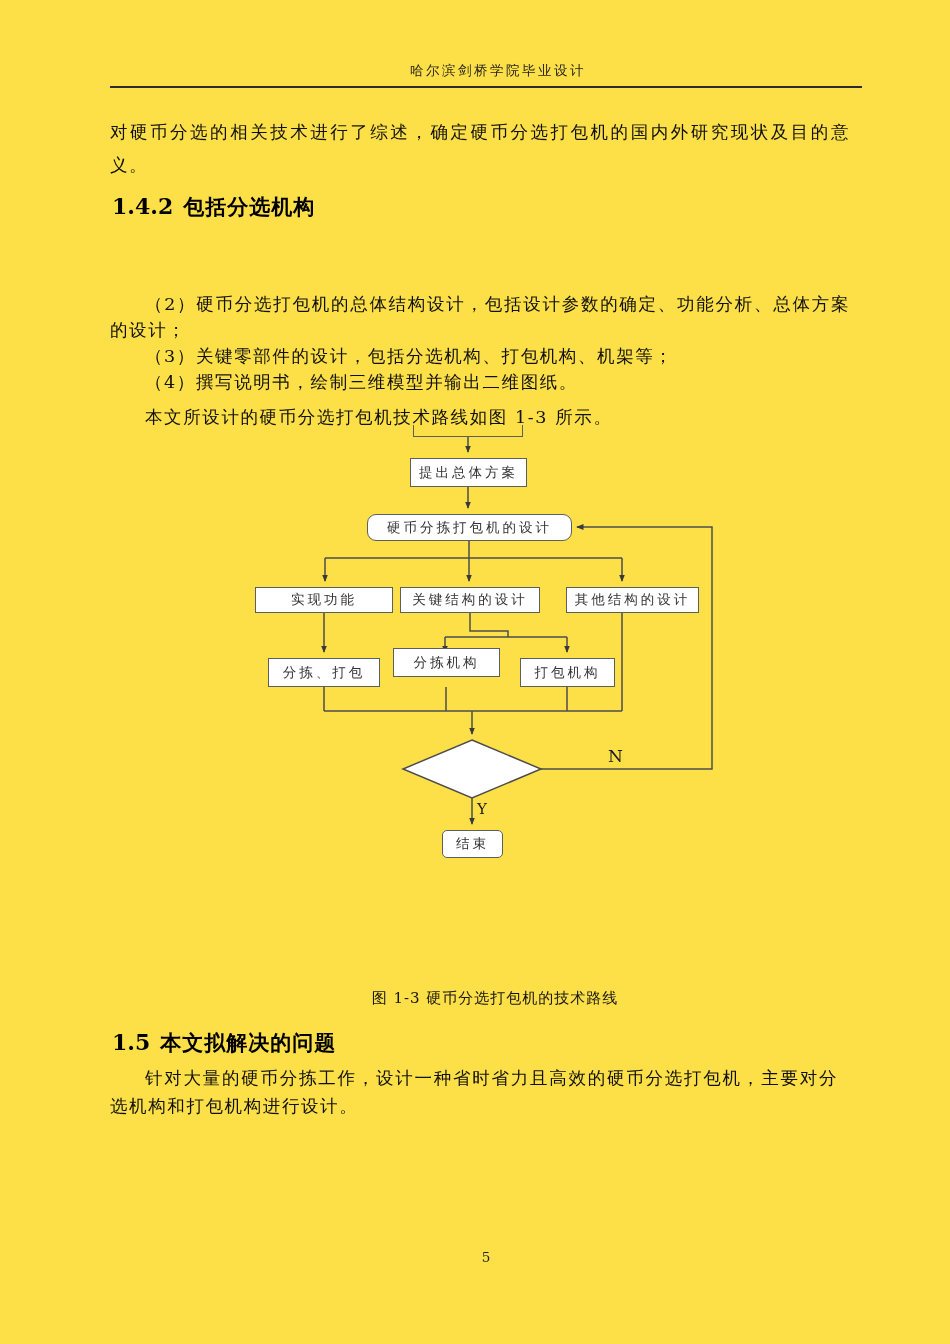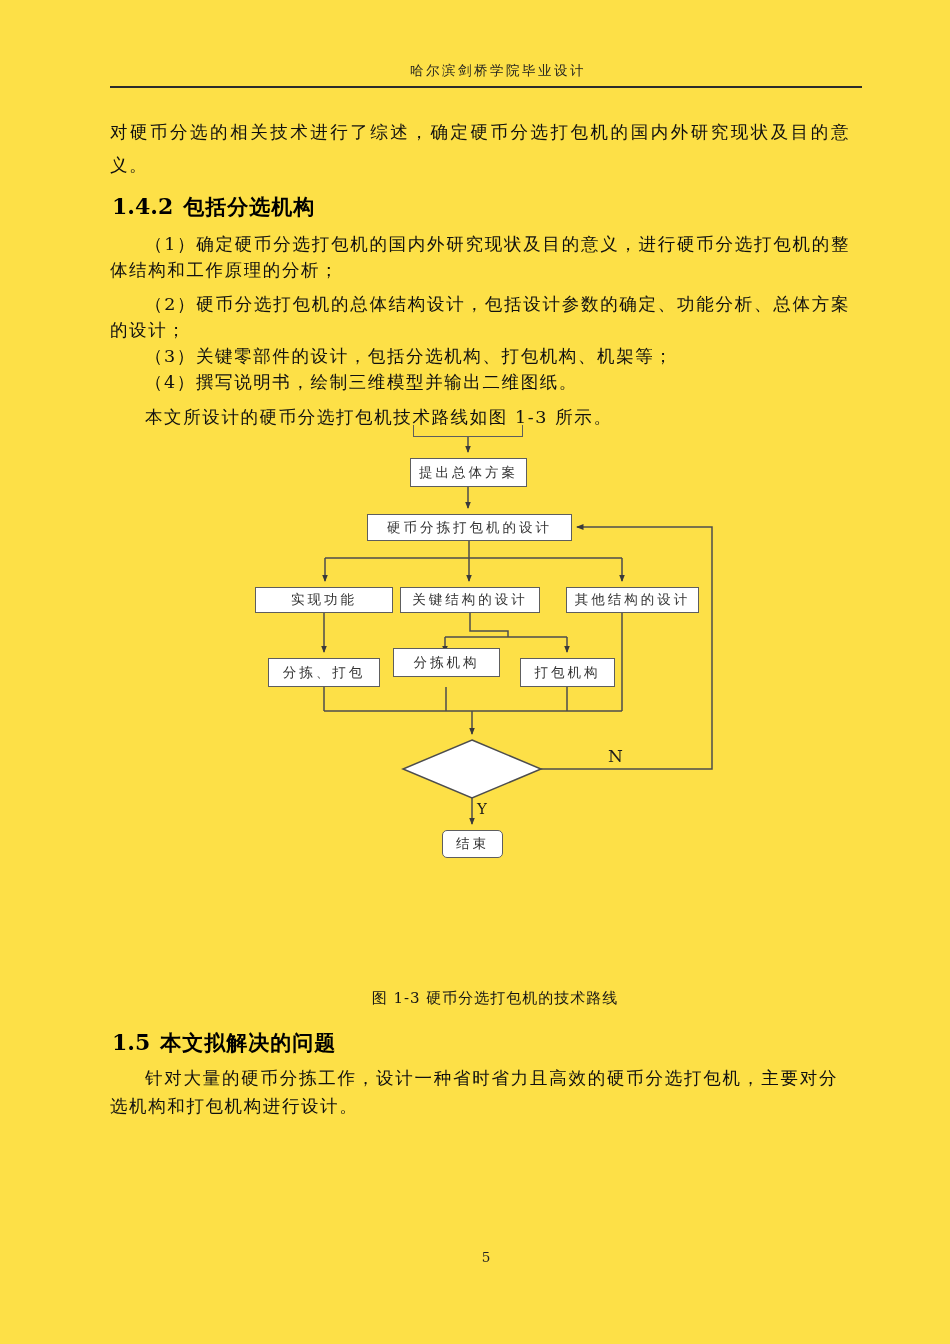--- a/index.html
+++ b/index.html
@@ -127,21 +127,20 @@
 
 <div class="page">
 
   <div class="header-text">哈尔滨剑桥学院毕业设计</div>
   <div class="header-rule"></div>
 
   <p class="para" id="p1">对硬币分选的相关技术进行了综述，确定硬币分选打包机的国内外研究现状及目的意义。</p>
 
   <h2 class="h2" id="h142"><span class="num">1.4.2</span><span class="txt">包括分选机构</span></h2>
 
-  <p class="para indent" id="item1">（1）确定硬币分选打包机的国内外研究现状及目的意义，进行硬币分选打包机的整体结构和工作原理的分析；</p>
   <p class="para indent" id="item2">（2）硬币分选打包机的总体结构设计，包括设计参数的确定、功能分析、总体方案的设计；</p>
   <p class="para indent" id="item3">（3）关键零部件的设计，包括分选机构、打包机构、机架等；</p>
   <p class="para indent" id="item4">（4）撰写说明书，绘制三维模型并输出二维图纸。</p>
 
   <p class="para indent" id="figintro">本文所设计的硬币分选打包机技术路线如图 1-3 所示。</p>
 
   <div class="flowchart">
 
     <svg width="500" height="445" viewBox="0 0 500 445">
       <defs>
@@ -182,21 +181,21 @@
         <path d="M311,345 L482,345 L482,103 L347,103" marker-end="url(#arr)"></path>
 
         <path d="M242,374 L242,400" marker-end="url(#arr)"></path>
       </g>
     </svg>
 
     <div class="fc-partial" style="left:183px; top:1px; width:110px; height:12px;"></div>
 
     <div class="fc-box" style="left:180px; top:34px; width:117px; height:29px;">提出总体方案</div>
 
-    <div class="fc-box" style="left:137px; top:90px; width:205px; height:27px;">硬币分拣打包机的设计</div>
+    <div class="fc-box" style="left:137px; top:90px; width:205px; height:27px;border-radius:9px;">硬币分拣打包机的设计</div>
 
     <div class="fc-box" style="left:25px; top:163px; width:138px; height:26px;">实现功能</div>
     <div class="fc-box" style="left:170px; top:163px; width:140px; height:26px;">关键结构的设计</div>
     <div class="fc-box" style="left:336px; top:163px; width:133px; height:26px;">其他结构的设计</div>
 
     <div class="fc-box" style="left:38px; top:234px; width:112px; height:29px;">分拣、打包</div>
     <div class="fc-box" style="left:163px; top:224px; width:107px; height:29px;font-family:Liberation Mono, monospace;">分拣机构</div>
     <div class="fc-box" style="left:290px; top:234px; width:95px; height:29px;">打包机构</div>
 
 

